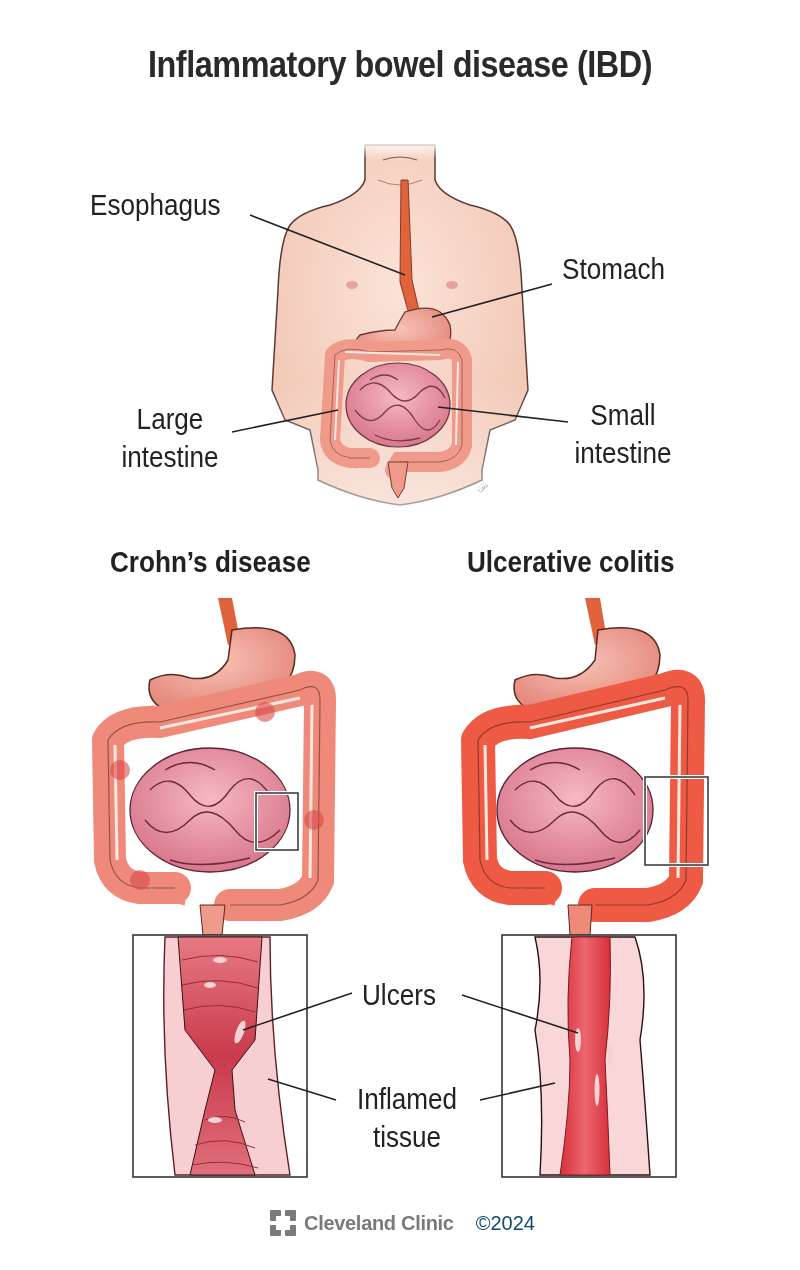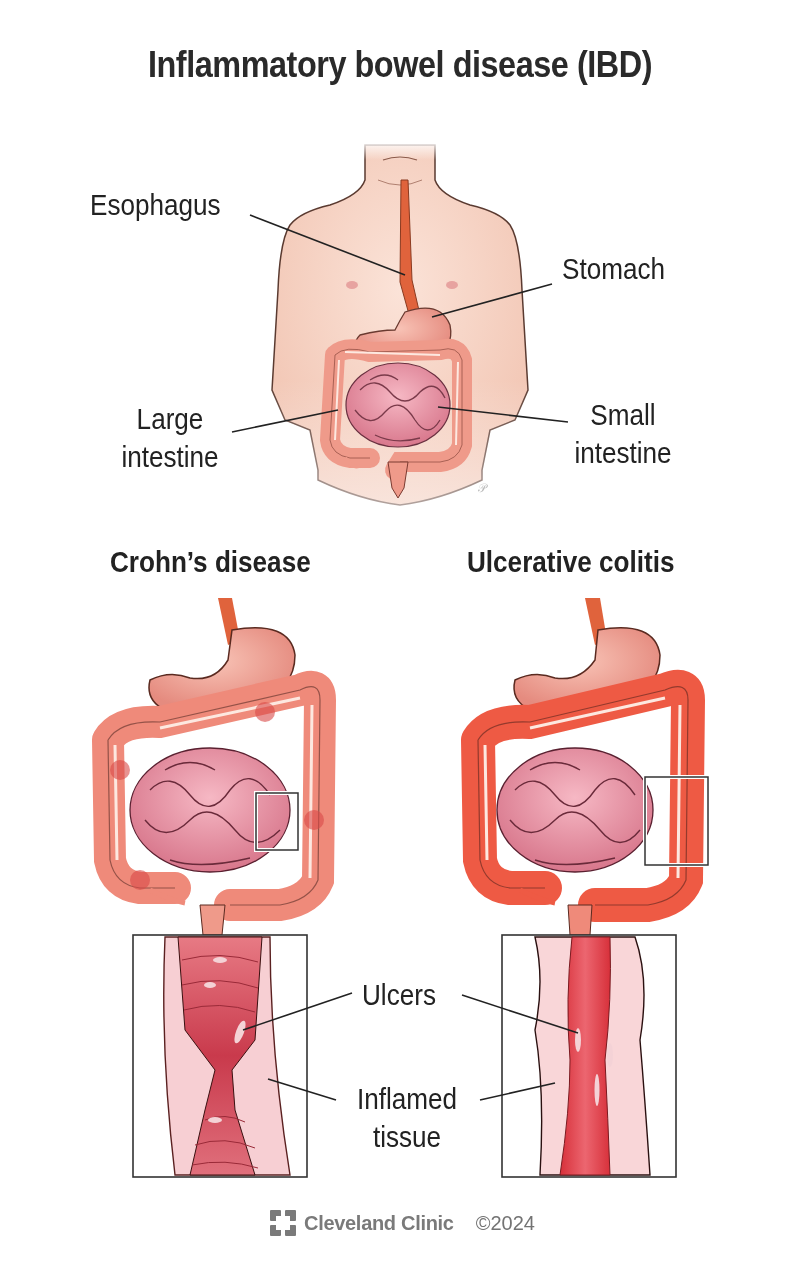--- a/index.html
+++ b/index.html
@@ -7,21 +7,21 @@
          font-family:"Liberation Sans", "DejaVu Sans", sans-serif; color:#222; }
   .abs { position:absolute; }
   .title { left:0; width:800px; top:44px; text-align:center; font-size:36px; font-weight:bold;
            letter-spacing:-0.5px; color:#2a2a2a; transform:scaleX(0.9); }
   .label { font-size:29px; color:#222; line-height:38px; transform:scaleX(0.9); transform-origin:left top; }
   .label.center { text-align:center; transform-origin:center top; }
   .section-title { font-size:29px; font-weight:bold; color:#222; transform:scaleX(0.9); transform-origin:left top; }
   svg { position:absolute; left:0; top:0; }
   .footer { top:1208px; left:270px; height:30px; display:flex; align-items:center; gap:8px; color:#7a7a7a; }
   .footer .brand { font-size:20px; font-weight:bold; color:#7a7a7a; letter-spacing:-0.3px; }
-  .footer .copy { font-size:20px; color:#737373; margin-left:14px; }
+  .footer .copy { font-size:20px; color:#0c4a6e; margin-left:14px; }
   .logo { width:26px; height:26px; position:relative; }
   .logo span { position:absolute; width:11px; height:11px; background:#7a7a7a; border-radius:1px; }
 </style>
 </head>
 <body>
 
 <div class="abs title">Inflammatory bowel disease (IBD)</div>
 
 <svg width="800" height="1270">
   <defs>

